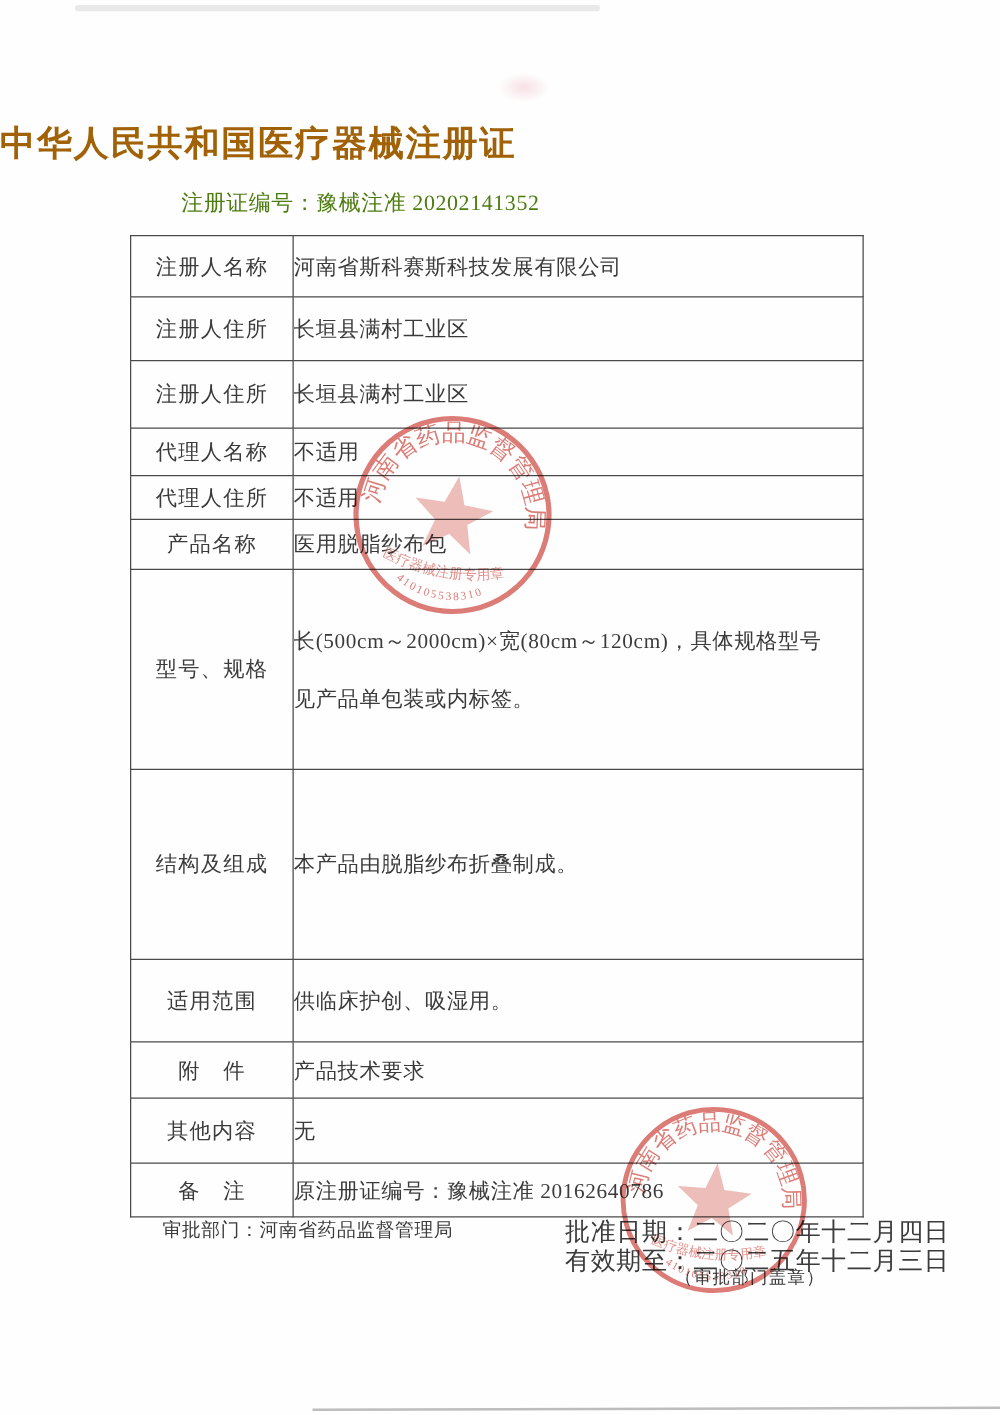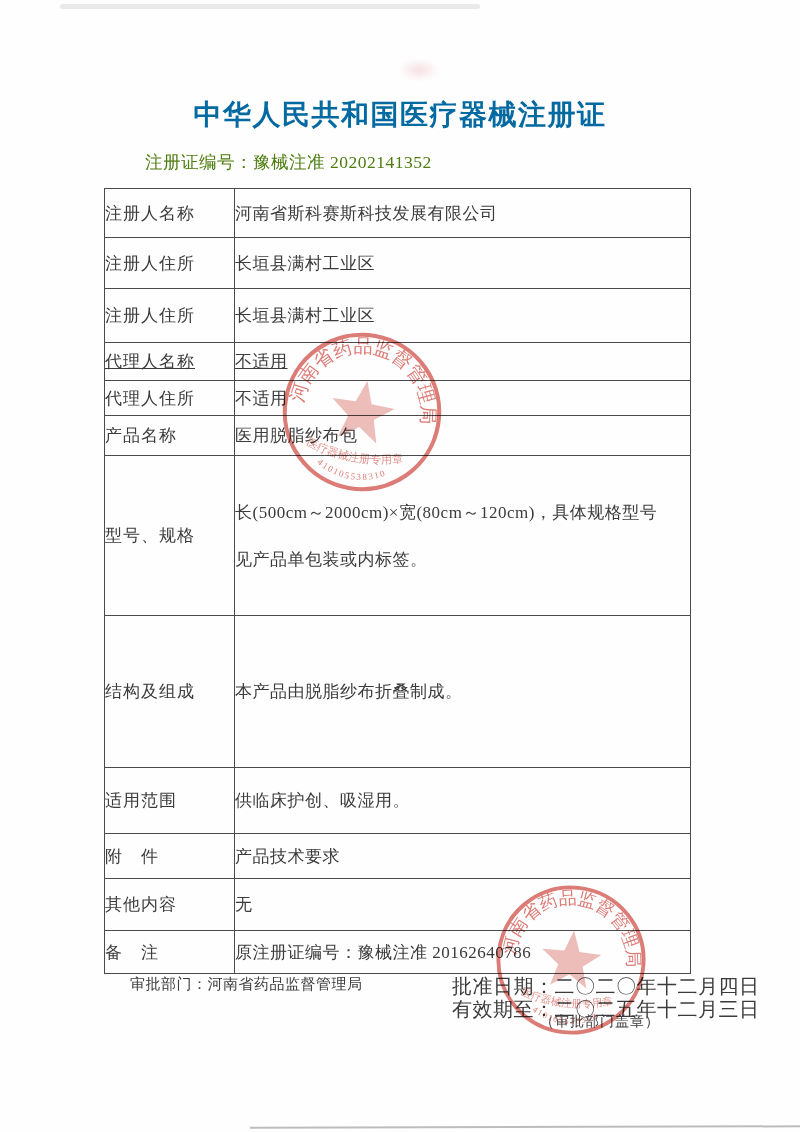--- a/index.html
+++ b/index.html
@@ -8,39 +8,39 @@
     background:#fefefe;
     font-family:"Liberation Serif","DejaVu Serif",serif;
     color:#3b3b3b;
   }
   .scan-edge-top{position:absolute;left:60px;top:4px;width:420px;height:5px;background:#e9e9e9;border-radius:3px;}
   .scan-edge-bottom{position:absolute;left:250px;top:1126px;width:550px;height:2px;background:#bdbdbd;transform:rotate(-0.15deg);}
   .scan-smudge{position:absolute;left:398px;top:58px;width:42px;height:24px;border-radius:50%;
     background:radial-gradient(ellipse,rgba(235,170,180,.35),rgba(235,170,180,0) 70%);}
 
   .title{
-    position:absolute;left:0;top:96px;width:100%;text-align:center;
-    font-size:28px;font-weight:bold;color:#0369a1;letter-spacing:1.5px;margin:0;
+    position:absolute;left:0;top:96px;width:100%;text-align:left;
+    font-size:28px;font-weight:bold;color:#a16207;letter-spacing:1.5px;margin:0;
   }
   .regline{
     position:absolute;left:145px;top:150px;font-size:17.5px;color:#4d7c0f;letter-spacing:.5px;
   }
 
   table.cert{
     position:absolute;left:104px;top:188px;width:587px;
     border-collapse:collapse;table-layout:fixed;
   }
   table.cert td{
     border:1px solid #4a4a4a;font-size:17px;color:#3b3b3b;
     vertical-align:middle;padding:0;
   }
-  td.lbl{width:129px;text-align:left;letter-spacing:1px;margin-top:47px;}
+  td.lbl{width:129px;text-align:center;letter-spacing:1px;margin-top:47px;}
   td.val{padding-left:14px;padding-right:10px;letter-spacing:.5px;}
   tr:nth-child(1){height:49px;} tr:nth-child(2){height:51px;}
-  tr:nth-child(3){height:54px;} tr:nth-child(4){height:38px;text-decoration:underline;}
+  tr:nth-child(3){height:54px;} tr:nth-child(4){height:38px;}
   tr:nth-child(5){height:35px;} tr:nth-child(6){height:40px;}
   tr:nth-child(7){height:160px;} tr:nth-child(8){height:152px;}
   tr:nth-child(9){height:66px;} tr:nth-child(10){height:45px;}
   tr:nth-child(11){height:52px;} tr:nth-child(12){height:43px;}
   tr:nth-child(7) td.val{white-space:pre-line;line-height:47px;}
 
   .footer-left{position:absolute;left:130px;top:975px;font-size:15px;letter-spacing:.5px;}
   .footer-right{position:absolute;left:452px;top:975px;font-size:20px;letter-spacing:.5px;line-height:23px;}
   .seal-note{position:absolute;left:540px;top:1013px;font-size:14px;letter-spacing:1px;}
 

